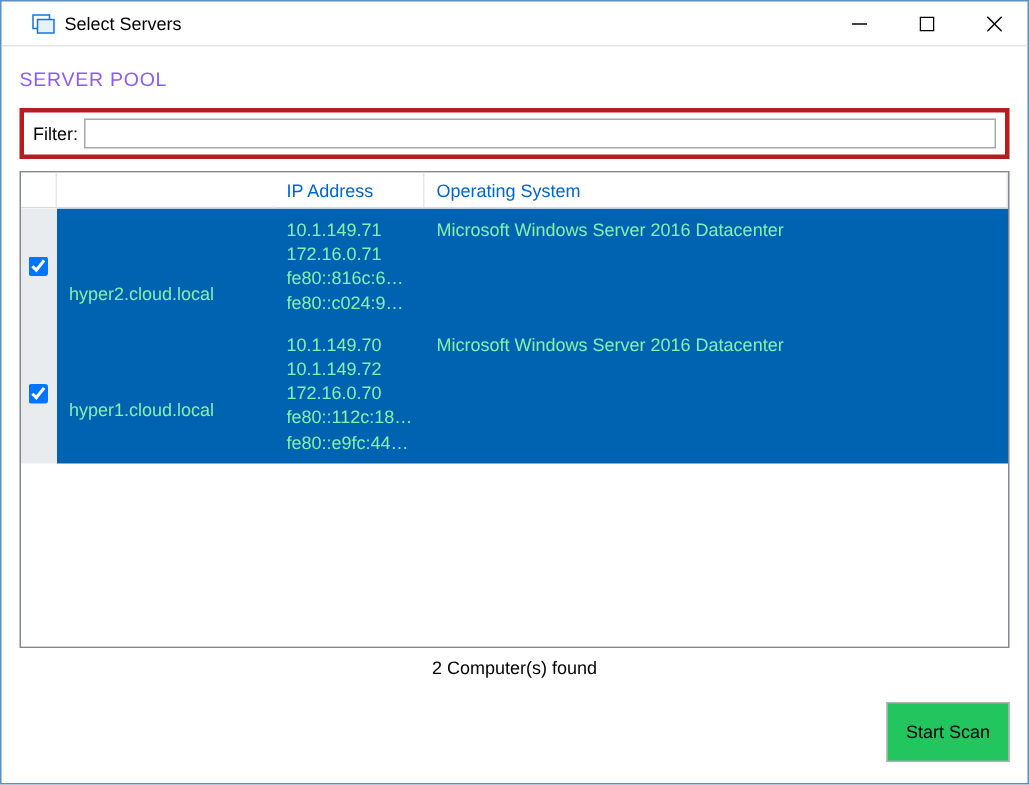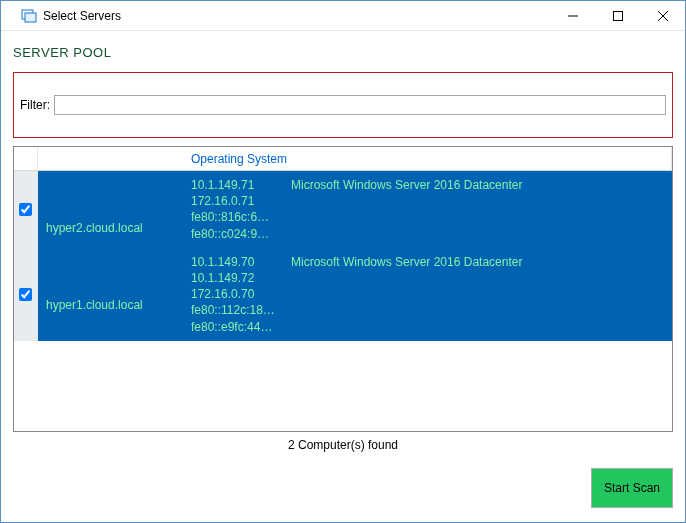--- a/index.html
+++ b/index.html
@@ -37,30 +37,30 @@
   }
   .win-btn svg { stroke: #000; }
   .content {
     flex: 1;
     padding: 14px 12px 0 12px;
     display: flex;
     flex-direction: column;
     min-height: 0;
   }
   .section-title {
-    color: #14532d;
+    color: #8b5cf6;
     font-size: 13px;
     letter-spacing: 0.5px;
     margin-bottom: 12px;
   }
   .filter-row {
     display: flex;
     align-items: center;
-    border: 1px solid #b91c1c;
-    padding: 22px 6px;
+    border: 3px solid #b91c1c;
+    padding: 4px 6px;
     margin-bottom: 8px;
   }
   .filter-row label { margin-right: 4px; }
   .filter-row input {
     flex: 1;
     border: 1px solid #a8a8a8;
     height: 20px;
     padding: 1px 4px;
     font-family: inherit;
     font-size: 12px;
@@ -173,20 +173,21 @@
 
   <div class="filter-row">
     <label>Filter:</label>
     <input type="text" value="" style="">
   </div>
 
   <div class="grid-wrap">
     <div class="grid-header">
       <div class="col-check"></div>
       <div class="hcell col-name">Name</div>
+      <div class="hcell col-ip">IP Address</div>
       <div class="hcell col-os">Operating System</div>
     </div>
     <div class="grid-body" id="grid-body">
         <div class="row selected">
           <div class="checkcell">
             <input type="checkbox" checked="" style="">
           </div>
           <div class="datacells">
             <div class="cell col-name">hyper2.cloud.local</div>
             <div class="cell col-ip">

